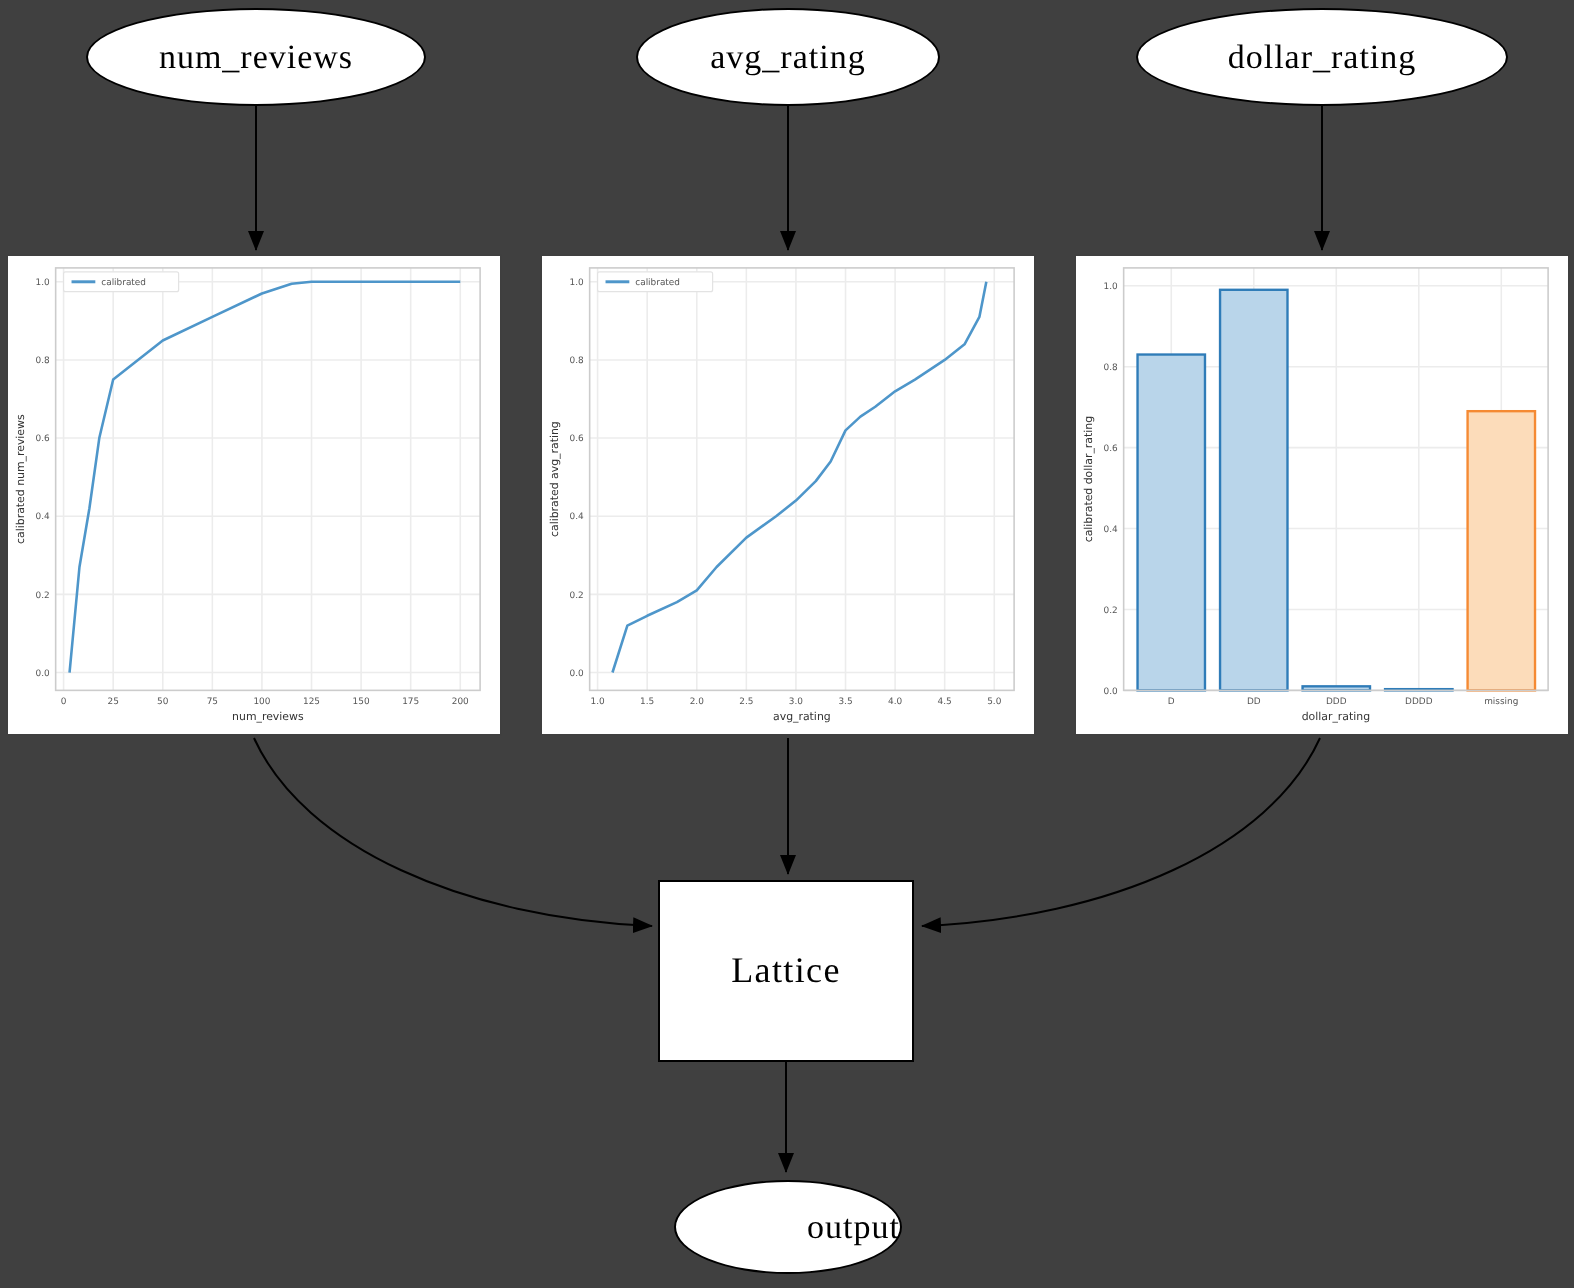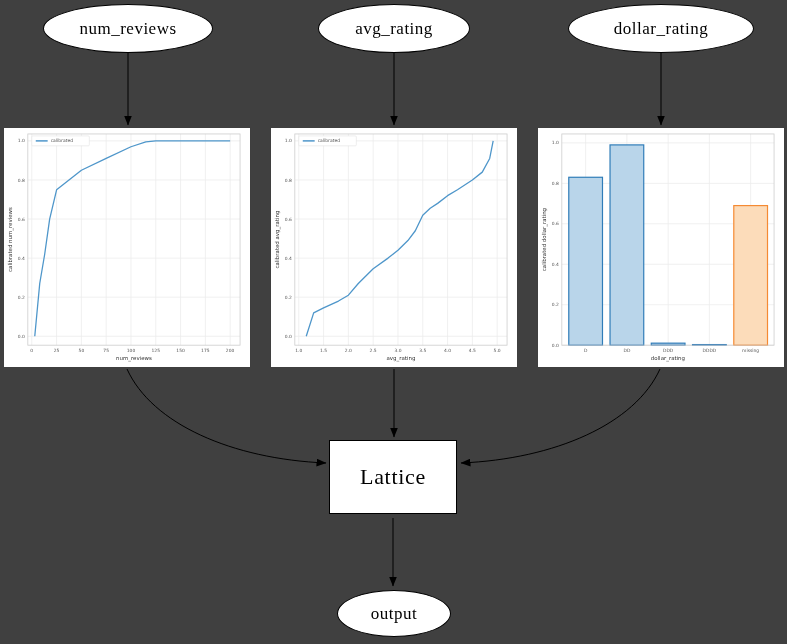--- a/index.html
+++ b/index.html
@@ -6,22 +6,22 @@
   .canvas{position:relative;width:787px;height:644px;background:#404040;overflow:hidden;
           font-family:"DejaVu Sans",sans-serif;}
   .edges{position:absolute;left:0;top:0;width:787px;height:644px;pointer-events:none;}
   .node{position:absolute;display:flex;align-items:center;justify-content:center;
         border:1px solid #000;background:#fff;box-sizing:border-box;
         font-family:"Liberation Serif","DejaVu Serif",serif;color:#000;}
   .ellipse{border-radius:50%;}
   .node-num-reviews{left:43px;top:4px;width:170px;height:49px;font-size:17px;letter-spacing:.5px;}
   .node-avg-rating{left:318px;top:4px;width:152px;height:49px;font-size:17px;letter-spacing:.5px;}
   .node-dollar-rating{left:568px;top:4px;width:186px;height:49px;font-size:17px;letter-spacing:.5px;}
-  .node-lattice{left:329px;top:440px;width:128px;height:74px;font-size:22px;letter-spacing:.7px;}
-  .node-output{left:337px;top:590px;width:114px;height:47px;font-size:17px;letter-spacing:.5px;}
+  .node-lattice{left:329px;top:440px;width:128px;height:91px;font-size:18px;letter-spacing:.7px;}
+  .node-output{left:337px;top:590px;width:114px;height:47px;font-size:17px;letter-spacing:.5px;justify-content:flex-end;}
   .fig{position:absolute;width:248px;height:241px;border:1px solid #3f3f3f;
        background:#fff;box-sizing:border-box;}
   .fig-1{left:3px;top:127px;}
   .fig-2{left:270px;top:127px;}
   .fig-3{left:537px;top:127px;}
   .fig svg{display:block;width:100%;height:100%;}
 </style>
 </head>
 <body>
 

